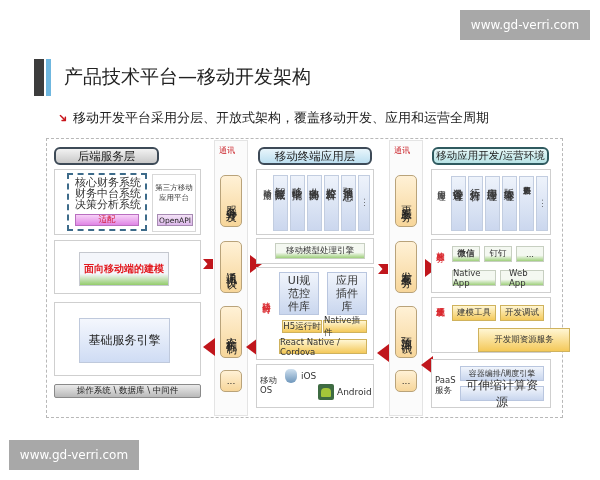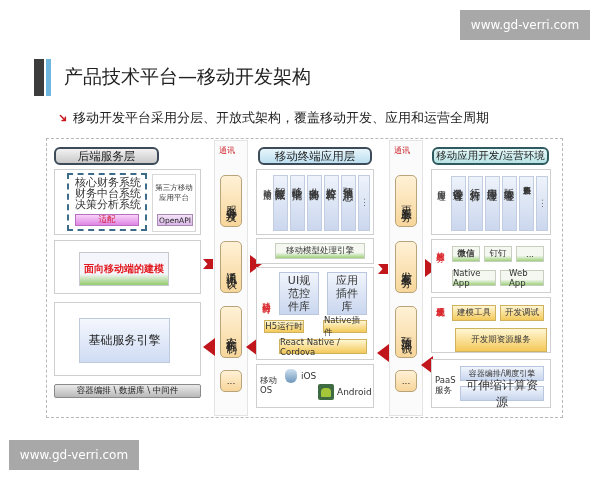--- a/index.html
+++ b/index.html
@@ -72,21 +72,21 @@
 <div style="position:absolute;left:152px;top:174px;width:44px;height:58px;border:1px solid #d8d8d8;background:#fff;"></div>
 <div style="position:absolute;left:154px;top:183px;width:40px;font-size:7.5px;line-height:10px;text-align:center;color:#333;">第三方移动应用平台</div>
 <div style="position:absolute;left:157px;top:214px;width:36px;height:12px;background:linear-gradient(#f4e2f7,#dcb8ea);border:1px solid #a78bb3;font-size:7.5px;display:flex;align-items:center;justify-content:center;color:#222;">OpenAPI</div>
 
 <div class="panel" style="left:54px;top:240px;width:147px;height:54px;"></div>
 <div style="position:absolute;left:79px;top:252px;width:90px;height:34px;background:linear-gradient(#f4f6fb 65%,#93cc6b);border:1px solid #c5c8cf;color:#e2191f;font-size:10px;font-weight:bold;display:flex;align-items:center;justify-content:center;">面向移动端的建模</div>
 
 <div class="panel" style="left:54px;top:302px;width:147px;height:74px;"></div>
 <div style="position:absolute;left:79px;top:318px;width:91px;height:45px;background:linear-gradient(#f4f7fd,#cfdcf4);border:1px solid #bfc9dc;font-size:12px;display:flex;align-items:center;justify-content:center;color:#222;">基础服务引擎</div>
 
-<div style="position:absolute;left:54px;top:384px;width:147px;height:14px;background:linear-gradient(#eaeaea,#b9b9b9);border:1px solid #8a8a8a;border-radius:2px;font-size:8.5px;display:flex;align-items:center;justify-content:center;color:#222;">容器编排 \ 数据库 \ 中间件</div>
+<div style="position:absolute;left:54px;top:384px;width:147px;height:14px;background:linear-gradient(#eaeaea,#b9b9b9);border:1px solid #8a8a8a;border-radius:2px;font-size:8.5px;display:flex;align-items:center;justify-content:center;color:#222;">操作系统 \ 数据库 \ 中间件</div>
 
 <div class="col-strip" style="left:214px;top:140px;width:34px;height:276px;"></div>
 <div class="tongxun" style="left:219px;top:145px;">通讯</div>
 <div class="pill" style="left:220px;top:175px;width:22px;height:52px;">服务转发</div>
 <div class="pill" style="left:220px;top:241px;width:22px;height:52px;">通讯协议</div>
 <div class="pill" style="left:220px;top:306px;width:22px;height:52px;">安全机制</div>
 <div class="pill dots" style="left:220px;top:370px;width:22px;height:22px;">...</div>
 
 <div class="tail-r" style="left:203px;top:259px;"></div>
 <div class="arrow-r" style="left:250px;top:255px;"></div>
@@ -104,21 +104,21 @@
 <div class="vcard" style="left:341px;top:175px;width:15px;height:56px;">预警消息</div>
 <div class="vcard" style="left:358px;top:175px;width:12px;height:56px;justify-content:center;padding-top:0;font-size:7px;">···</div>
 
 <div class="panel" style="left:256px;top:238px;width:118px;height:26px;"></div>
 <div class="gbtn" style="left:275px;top:243px;width:90px;height:16px;">移动模型处理引擎</div>
 
 <div class="panel" style="left:256px;top:267px;width:118px;height:93px;"></div>
 <div class="vlabel red" style="left:261px;top:295px;">移动运行时</div>
 <div class="bbtn" style="left:279px;top:272px;width:40px;height:43px;font-size:11px;line-height:13px;padding:0 4px;">UI规范控件库</div>
 <div class="bbtn" style="left:327px;top:272px;width:40px;height:43px;font-size:11px;line-height:13px;padding:0 4px;">应用插件库</div>
-<div class="ybtn" style="left:264px;top:320px;width:40px;height:13px;">H5运行时</div>
+<div class="ybtn" style="left:282px;top:320px;width:40px;height:13px;">H5运行时</div>
 <div class="ybtn" style="left:323px;top:320px;width:44px;height:13px;">Native插件</div>
 <div class="ybtn" style="left:279px;top:339px;width:88px;height:15px;">React Native / Cordova</div>
 
 <div class="panel" style="left:256px;top:364px;width:118px;height:44px;"></div>
 <div style="position:absolute;left:260px;top:375px;width:20px;font-size:8.5px;line-height:10px;color:#333;">移动OS</div>
 <div style="position:absolute;left:285px;top:369px;width:12px;height:14px;background:linear-gradient(#cfe0ef,#6e96bb);border-radius:5px 5px 6px 6px;"></div>
 <div style="position:absolute;left:301px;top:371px;font-size:9px;color:#333;">iOS</div>
 <div style="position:absolute;left:318px;top:384px;width:16px;height:16px;background:#3e6b42;border-radius:2px;">
   <div style="position:absolute;left:3px;top:4px;width:10px;height:9px;background:#a4c639;border-radius:4px 4px 1px 1px;"></div>
 </div>
@@ -152,20 +152,20 @@
 <div class="gbtn" style="left:452px;top:246px;width:28px;height:16px;font-weight:bold;">微信</div>
 <div class="gbtn" style="left:484px;top:246px;width:28px;height:16px;">钉钉</div>
 <div class="gbtn" style="left:516px;top:246px;width:28px;height:16px;">...</div>
 <div class="gbtn" style="left:452px;top:270px;width:44px;height:16px;">Native App</div>
 <div class="gbtn" style="left:500px;top:270px;width:44px;height:16px;padding-left:8px;">Web App</div>
 
 <div class="panel" style="left:431px;top:297px;width:120px;height:56px;"></div>
 <div class="vlabel red" style="left:435px;top:301px;letter-spacing:0;">集成开发环境</div>
 <div class="ybtn" style="left:452px;top:305px;width:44px;height:16px;">建模工具</div>
 <div class="ybtn" style="left:500px;top:305px;width:44px;height:16px;">开发调试</div>
-<div class="ybtn" style="left:455px;top:328px;width:92px;height:24px;">开发期资源服务</div>
+<div class="ybtn" style="left:478px;top:328px;width:92px;height:24px;">开发期资源服务</div>
 
 <div class="panel" style="left:431px;top:359px;width:120px;height:49px;"></div>
 <div style="position:absolute;left:435px;top:375px;width:22px;font-size:8.5px;line-height:10px;color:#333;">PaaS服务</div>
 <div class="bbtn" style="left:460px;top:366px;width:84px;height:15px;font-size:8px;">容器编排/调度引擎</div>
 <div class="bbtn" style="left:460px;top:386px;width:84px;height:15px;font-size:12px;">可伸缩计算资源</div>
 
 <div class="watermark wm-bottom">www.gd-verri.com</div>
 
 </body></html>

